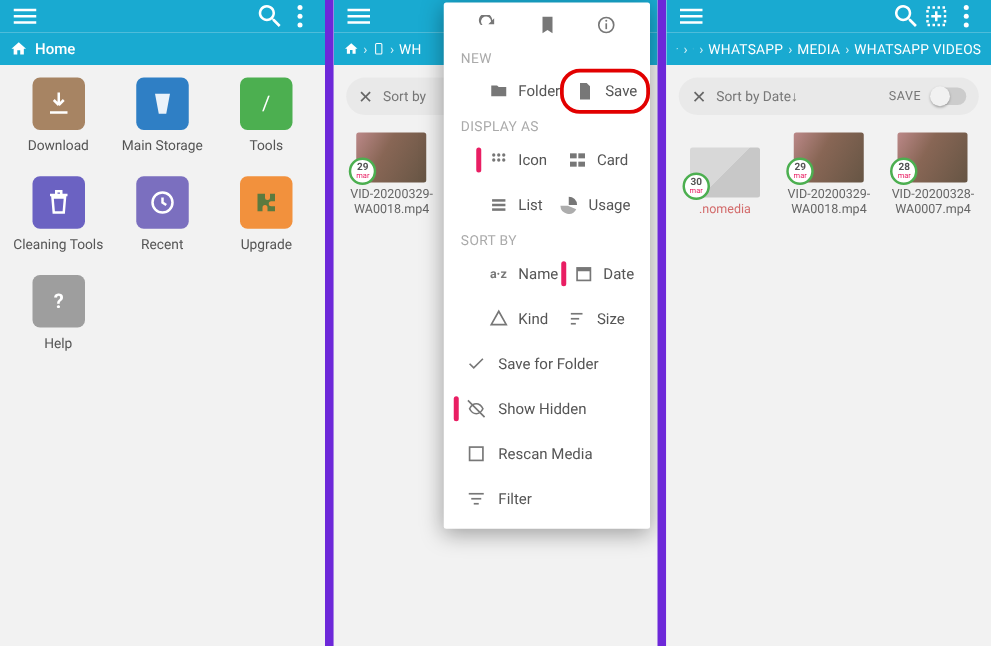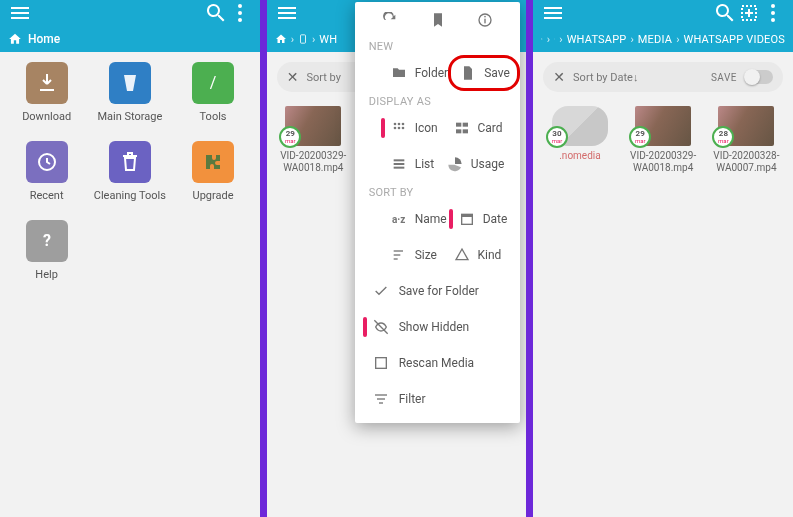--- a/index.html
+++ b/index.html
@@ -21,27 +21,27 @@
   .home-icon { width: 42px; height: 42px; border-radius: 6px; display: flex; align-items: center; justify-content: center; }
   .home-label-txt { font-size: 11px; color: #555; text-align: center; }
   
   .sortbar { margin: 10px 10px 6px; background: #e9e9e9; border-radius: 16px; height: 30px; display: flex; align-items: center; padding: 0 10px; font-size: 11px; color: #777; gap: 8px; }
   .sortbar .x { font-size: 14px; color: #666; }
   .sortbar .spacer { flex: 1; }
   .switch { width: 28px; height: 14px; background: #ccc; border-radius: 10px; position: relative; }
   .switch::after { content: ''; position: absolute; width: 16px; height: 16px; background: #f1f1f1; border-radius: 50%; top: -1px; left: -1px; box-shadow: 0 1px 2px rgba(0,0,0,.3); }
   
   .file-grid { padding: 8px; display: grid; grid-template-columns: repeat(3, 1fr); gap: 6px; }
-  .file-item { display: flex; flex-direction: column; align-items: center; gap: 4px; }
+  .file-item { display: flex; flex-direction: column; align-items: center; gap: 4px; justify-content: flex-end; }
   .thumb { width: 56px; height: 40px; border-radius: 2px; position: relative; background: #ccc; }
   .badge { position: absolute; left: -6px; bottom: -2px; width: 22px; height: 22px; border-radius: 50%; background: #fff; border: 2px solid #4caf50; display: flex; flex-direction: column; align-items: center; justify-content: center; font-size: 8px; line-height: 1; color: #555; }
   .badge .d { font-weight: 700; }
   .badge .m { font-size: 6px; color: #e91e63; }
   .file-name { font-size: 10px; color: #666; text-align: center; line-height: 1.2; }
-  .nomedia-thumb { background: linear-gradient(135deg, #d8d8d8 50%, #c8c8c8 50%); border-radius: 16px; }
+  .nomedia-thumb { background: linear-gradient(135deg, #d8d8d8 50%, #c8c8c8 50%); }
   .nomedia-name { color: #d36b6b; }
   
   .menu { position: absolute; top: 2px; left: 88px; right: 6px; background: #fff; border-radius: 2px; box-shadow: 0 4px 18px rgba(0,0,0,.35); padding: 4px 4px 6px; font-size: 12px; color: #555; z-index: 20; }
   .menu-toprow { display: flex; justify-content: space-around; padding: 6px 8px 8px; }
   .menu-section { padding: 4px 10px 2px; font-size: 11px; color: #aaa; letter-spacing: .3px; }
   .menu-row2 { display: flex; padding: 2px 6px; margin-left: 20px; }
   .menu-cell { flex: 1; display: flex; align-items: center; gap: 8px; padding: 8px 6px; cursor: pointer; position: relative; }
   .menu-cell.active::before { content:''; position:absolute; left:-4px; top:6px; bottom:6px; width:4px; background:#e91e63; border-radius:2px; }
   .menu-item { display: flex; align-items: center; gap: 10px; padding: 10px 14px; cursor: pointer; }
   .redring { position: absolute; border: 3px solid #e20000; border-radius: 16px; pointer-events:none; }
@@ -101,35 +101,35 @@
         </div>
         <div class="home-item">
           <div class="home-icon" style="background:#4caf50">
             <svg width="24" height="24" viewBox="0 0 24 24">
               <text x="12" y="17" text-anchor="middle" fill="#fff" font-size="16" font-family="monospace">/</text>
             </svg>
           </div>
           <div class="home-label-txt">Tools</div>
         </div>
         <div class="home-item">
+          <div class="home-icon" style="background:#6b62c2">
+            <svg width="24" height="24" viewBox="0 0 24 24">
+              <path d="M7 8h10l-1 12H8zM5 6h14M10 3h4v3h-4z" fill="none" stroke="#fff" stroke-width="2"></path>
+            </svg>
+          </div>
+          <div class="home-label-txt">Cleaning Tools</div>
+        </div>
+        <div class="home-item">
           <div class="home-icon" style="background:#7b6fbf">
             <svg width="24" height="24" viewBox="0 0 24 24">
               <circle cx="12" cy="12" r="8" fill="none" stroke="#fff" stroke-width="2"></circle>
               <path d="M12 8v4l3 2" stroke="#fff" stroke-width="2" fill="none"></path>
             </svg>
           </div>
           <div class="home-label-txt">Recent</div>
-        </div>
-        <div class="home-item">
-          <div class="home-icon" style="background:#6b62c2">
-            <svg width="24" height="24" viewBox="0 0 24 24">
-              <path d="M7 8h10l-1 12H8zM5 6h14M10 3h4v3h-4z" fill="none" stroke="#fff" stroke-width="2"></path>
-            </svg>
-          </div>
-          <div class="home-label-txt">Cleaning Tools</div>
         </div>
         <div class="home-item">
           <div class="home-icon" style="background:#f2913d">
             <svg width="24" height="24" viewBox="0 0 24 24">
               <path d="M5 5h6v3a2 2 0 104 0V5h4v6h-3a2 2 0 100 4h3v4h-6v-3a2 2 0 10-4 0v3H5z" fill="#5b7a3f"></path>
             </svg>
           </div>
           <div class="home-label-txt">Upgrade</div>
         </div>
         <div class="home-item">
@@ -280,34 +280,34 @@
                 <rect x="4" y="5" width="16" height="4"></rect>
               </svg>
             </span>
             <span>Date</span>
           </div>
       </div>
       <div class="menu-row2">
         <div class="menu-cell">
             <span class="ic">
               <svg viewBox="0 0 24 24">
+                <path d="M12 3l9 16H3z" fill="none" stroke="#777" stroke-width="2"></path>
+              </svg>
+            </span>
+            <span>Kind</span>
+          </div>
+        <div class="menu-cell">
+            <span class="ic">
+              <svg viewBox="0 0 24 24">
                 <rect x="4" y="5" width="14" height="2"></rect>
                 <rect x="4" y="11" width="10" height="2"></rect>
                 <rect x="4" y="17" width="6" height="2"></rect>
               </svg>
             </span>
             <span>Size</span>
-          </div>
-        <div class="menu-cell">
-            <span class="ic">
-              <svg viewBox="0 0 24 24">
-                <path d="M12 3l9 16H3z" fill="none" stroke="#777" stroke-width="2"></path>
-              </svg>
-            </span>
-            <span>Kind</span>
           </div>
       </div>
       <div class="menu-item">
           <span class="ic">
             <svg viewBox="0 0 24 24">
               <path d="M4 12l5 5L20 6" fill="none" stroke="#777" stroke-width="2"></path>
             </svg>
           </span>
           <span>Save for Folder</span>
         </div>

